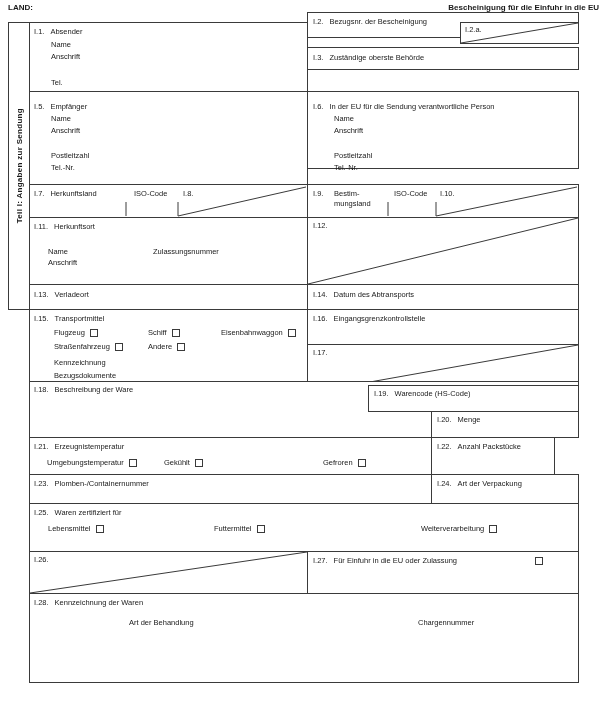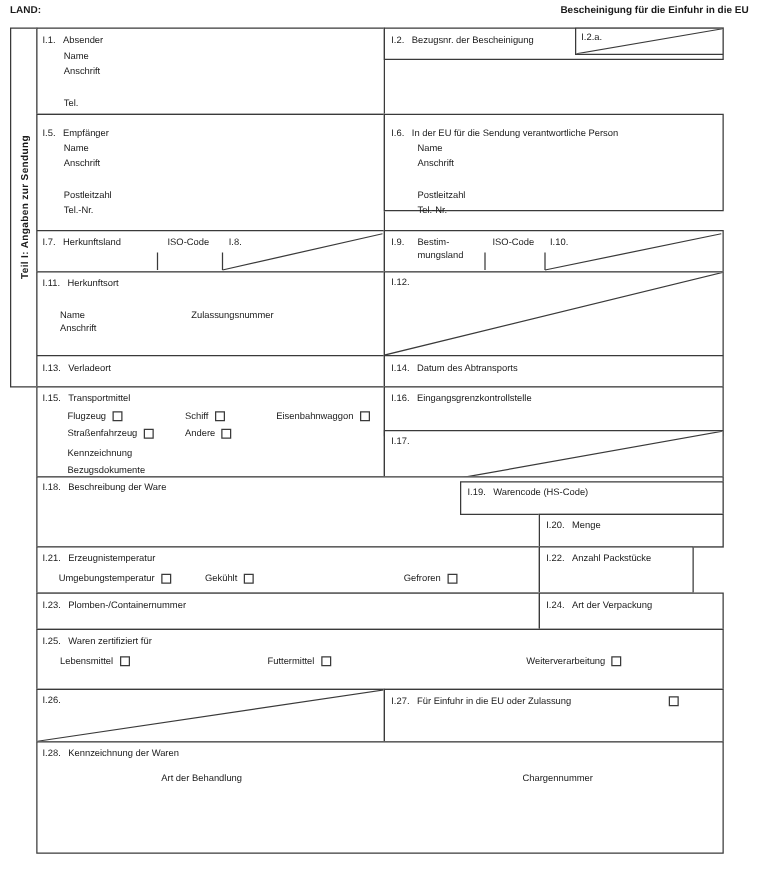--- a/index.html
+++ b/index.html
@@ -33,31 +33,34 @@
     <span class="vtext">Teil I: Angaben zur Sendung</span>
   </div>
 
   <div class="box" style="left:29px;top:22px;width:279px;height:70px">
     <div class="line" style="left:4px;top:4px"><span class="num">I.1.</span><span>Absender</span></div>
     <div class="line" style="left:21px;top:17px">Name</div>
     <div class="line" style="left:21px;top:29px">Anschrift</div>
     <div class="line" style="left:21px;top:55px">Tel.</div>
   </div>
 
-  <div class="box" style="left:307px;top:22px;width:272px;height:26px">
+  <div class="box" style="left:307px;top:12px;width:272px;height:26px">
     <div class="line" style="left:5px;top:4px"><span class="num">I.2.</span><span>Bezugsnr. der Bescheinigung</span></div>
   </div>
 
   <div class="box" style="left:460px;top:22px;width:119px;height:22px">
     <svg class="diag" preserveAspectRatio="none" viewBox="0 0 100 100">
         <line x1="0" y1="100" x2="100" y2="0" vector-effect="non-scaling-stroke"></line>
       </svg>
     <div class="line" style="left:4px;top:2px">I.2.a.</div>
   </div>
 
+  <div class="box" style="left:307px;top:47px;width:272px;height:23px">
+    <div class="line" style="left:5px;top:5px"><span class="num">I.3.</span><span>Zuständige oberste Behörde</span></div>
+  </div>
 
 
   <div class="box" style="left:29px;top:91px;width:279px;height:94px">
     <div class="line" style="left:4px;top:10px"><span class="num">I.5.</span><span>Empfänger</span></div>
     <div class="line" style="left:21px;top:22px">Name</div>
     <div class="line" style="left:21px;top:34px">Anschrift</div>
     <div class="line" style="left:21px;top:59px">Postleitzahl</div>
     <div class="line" style="left:21px;top:71px">Tel.-Nr.</div>
   </div>
 

